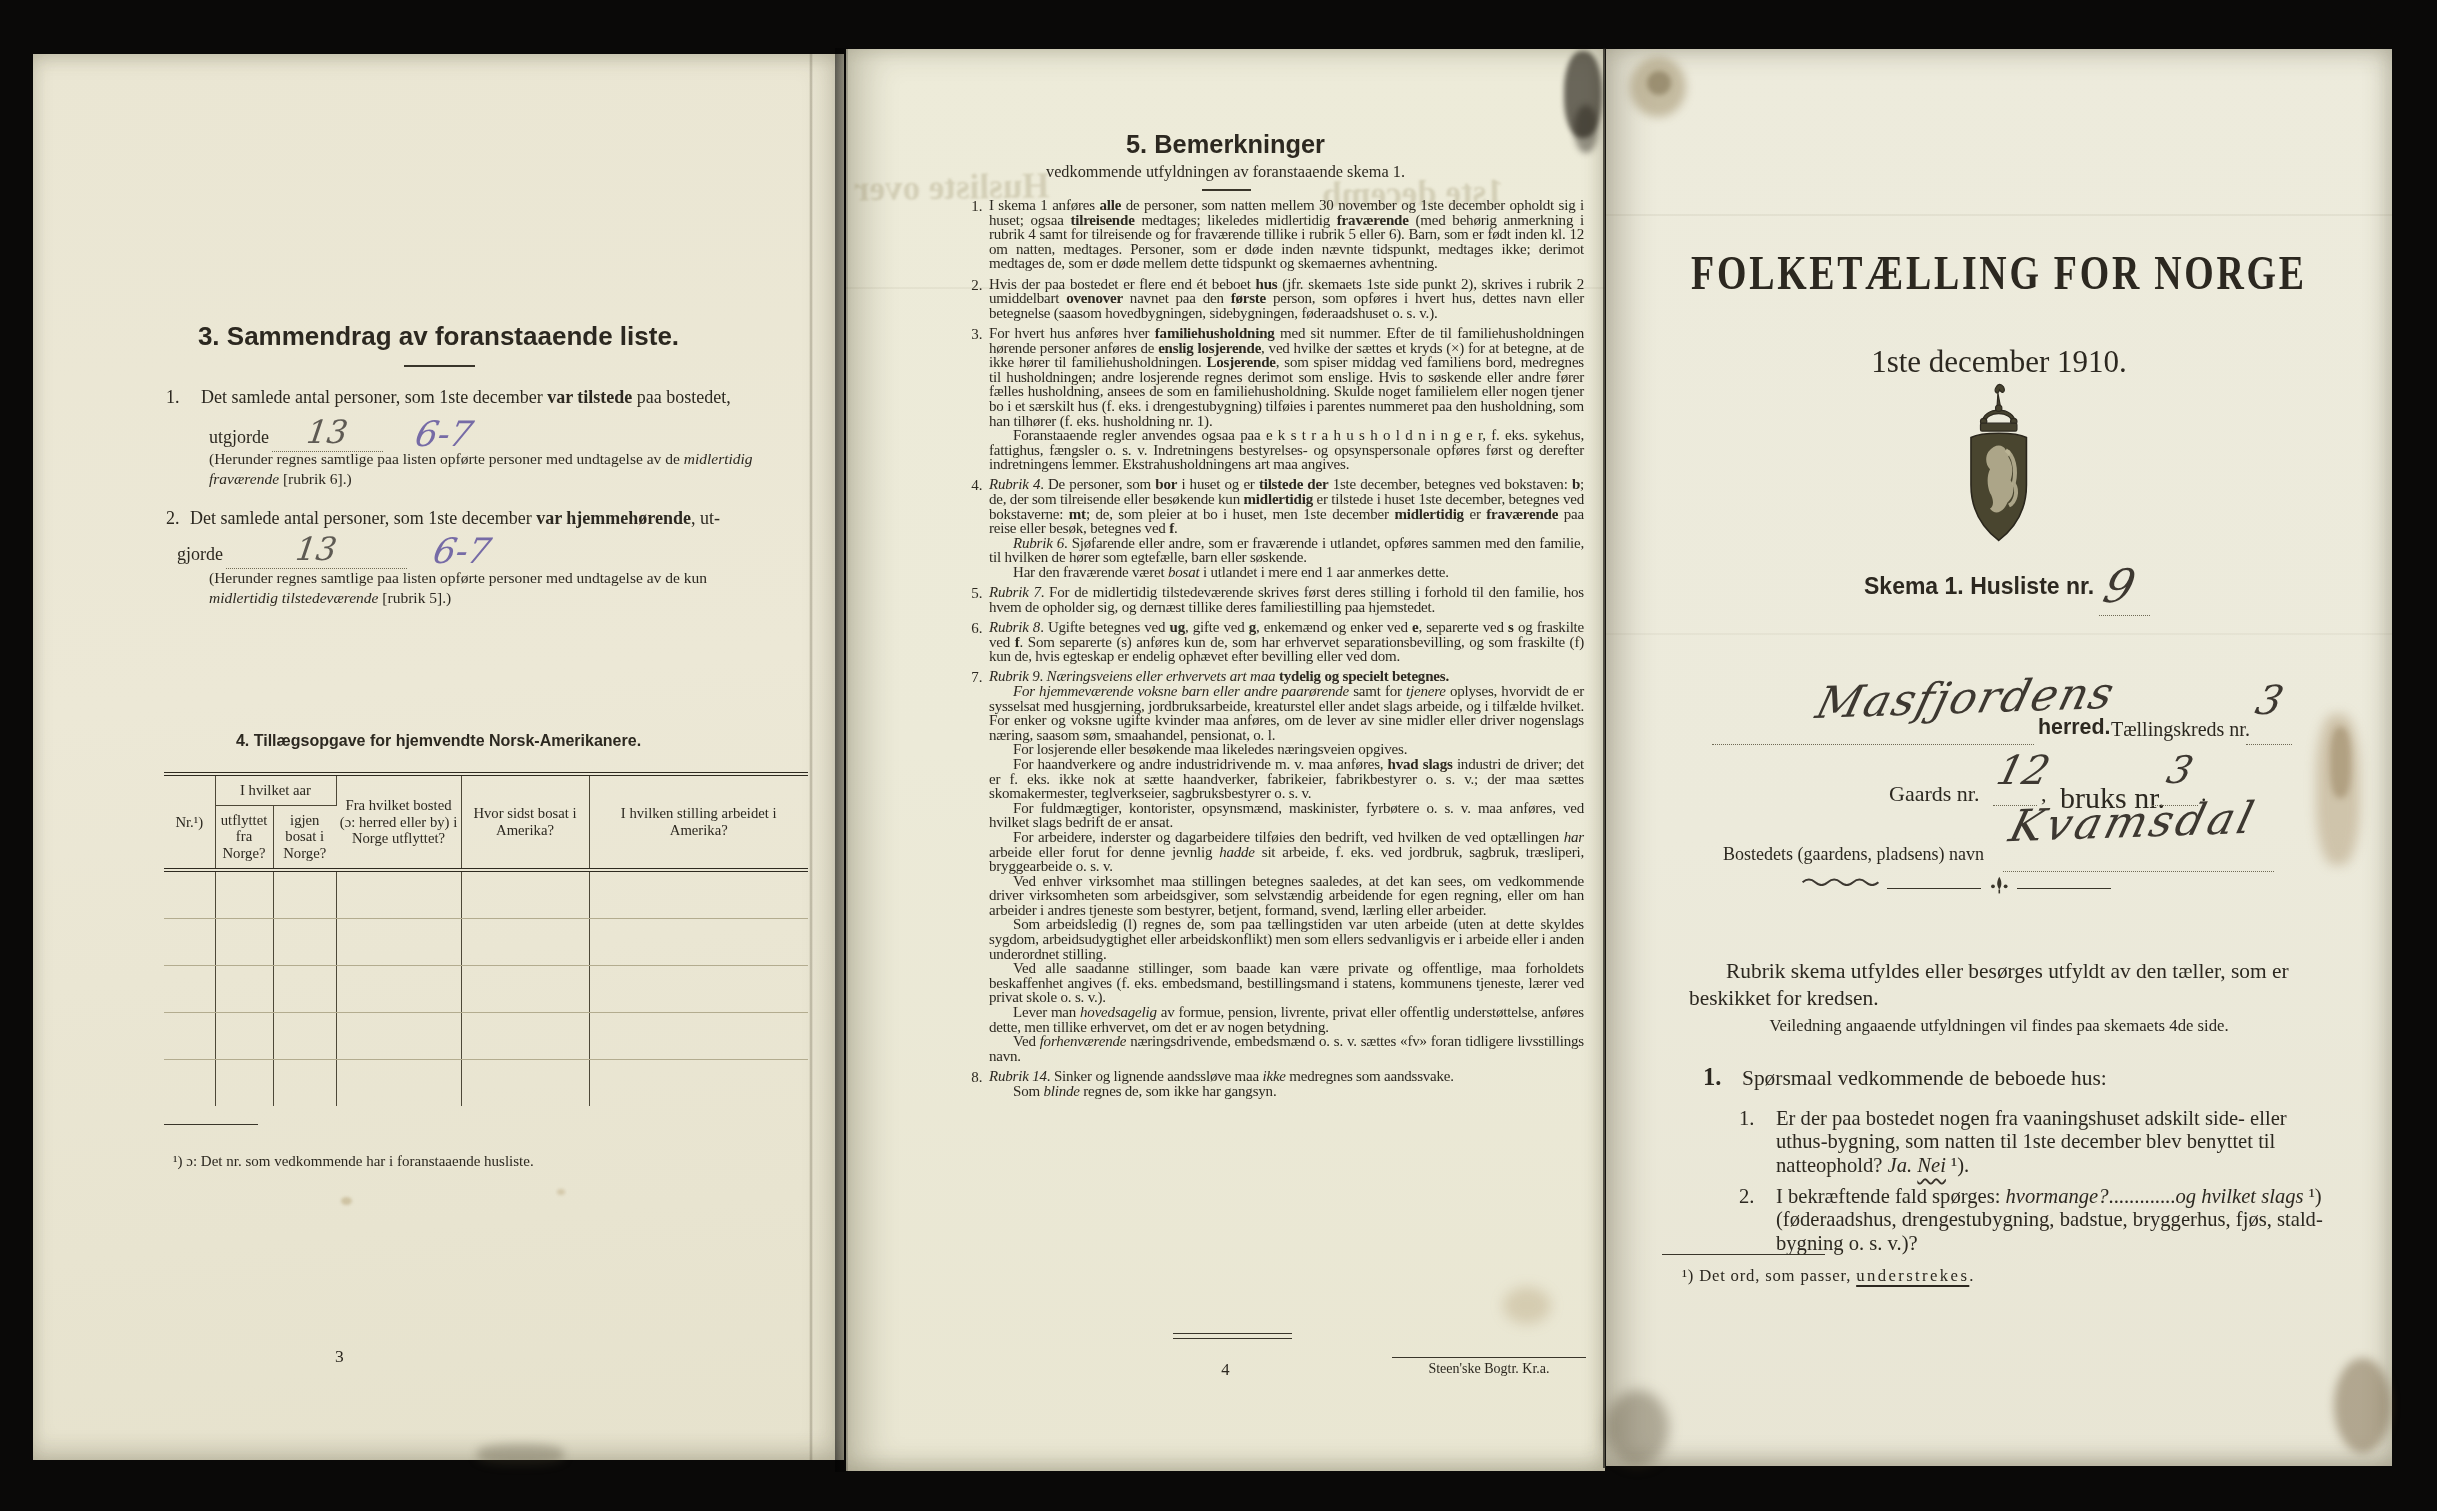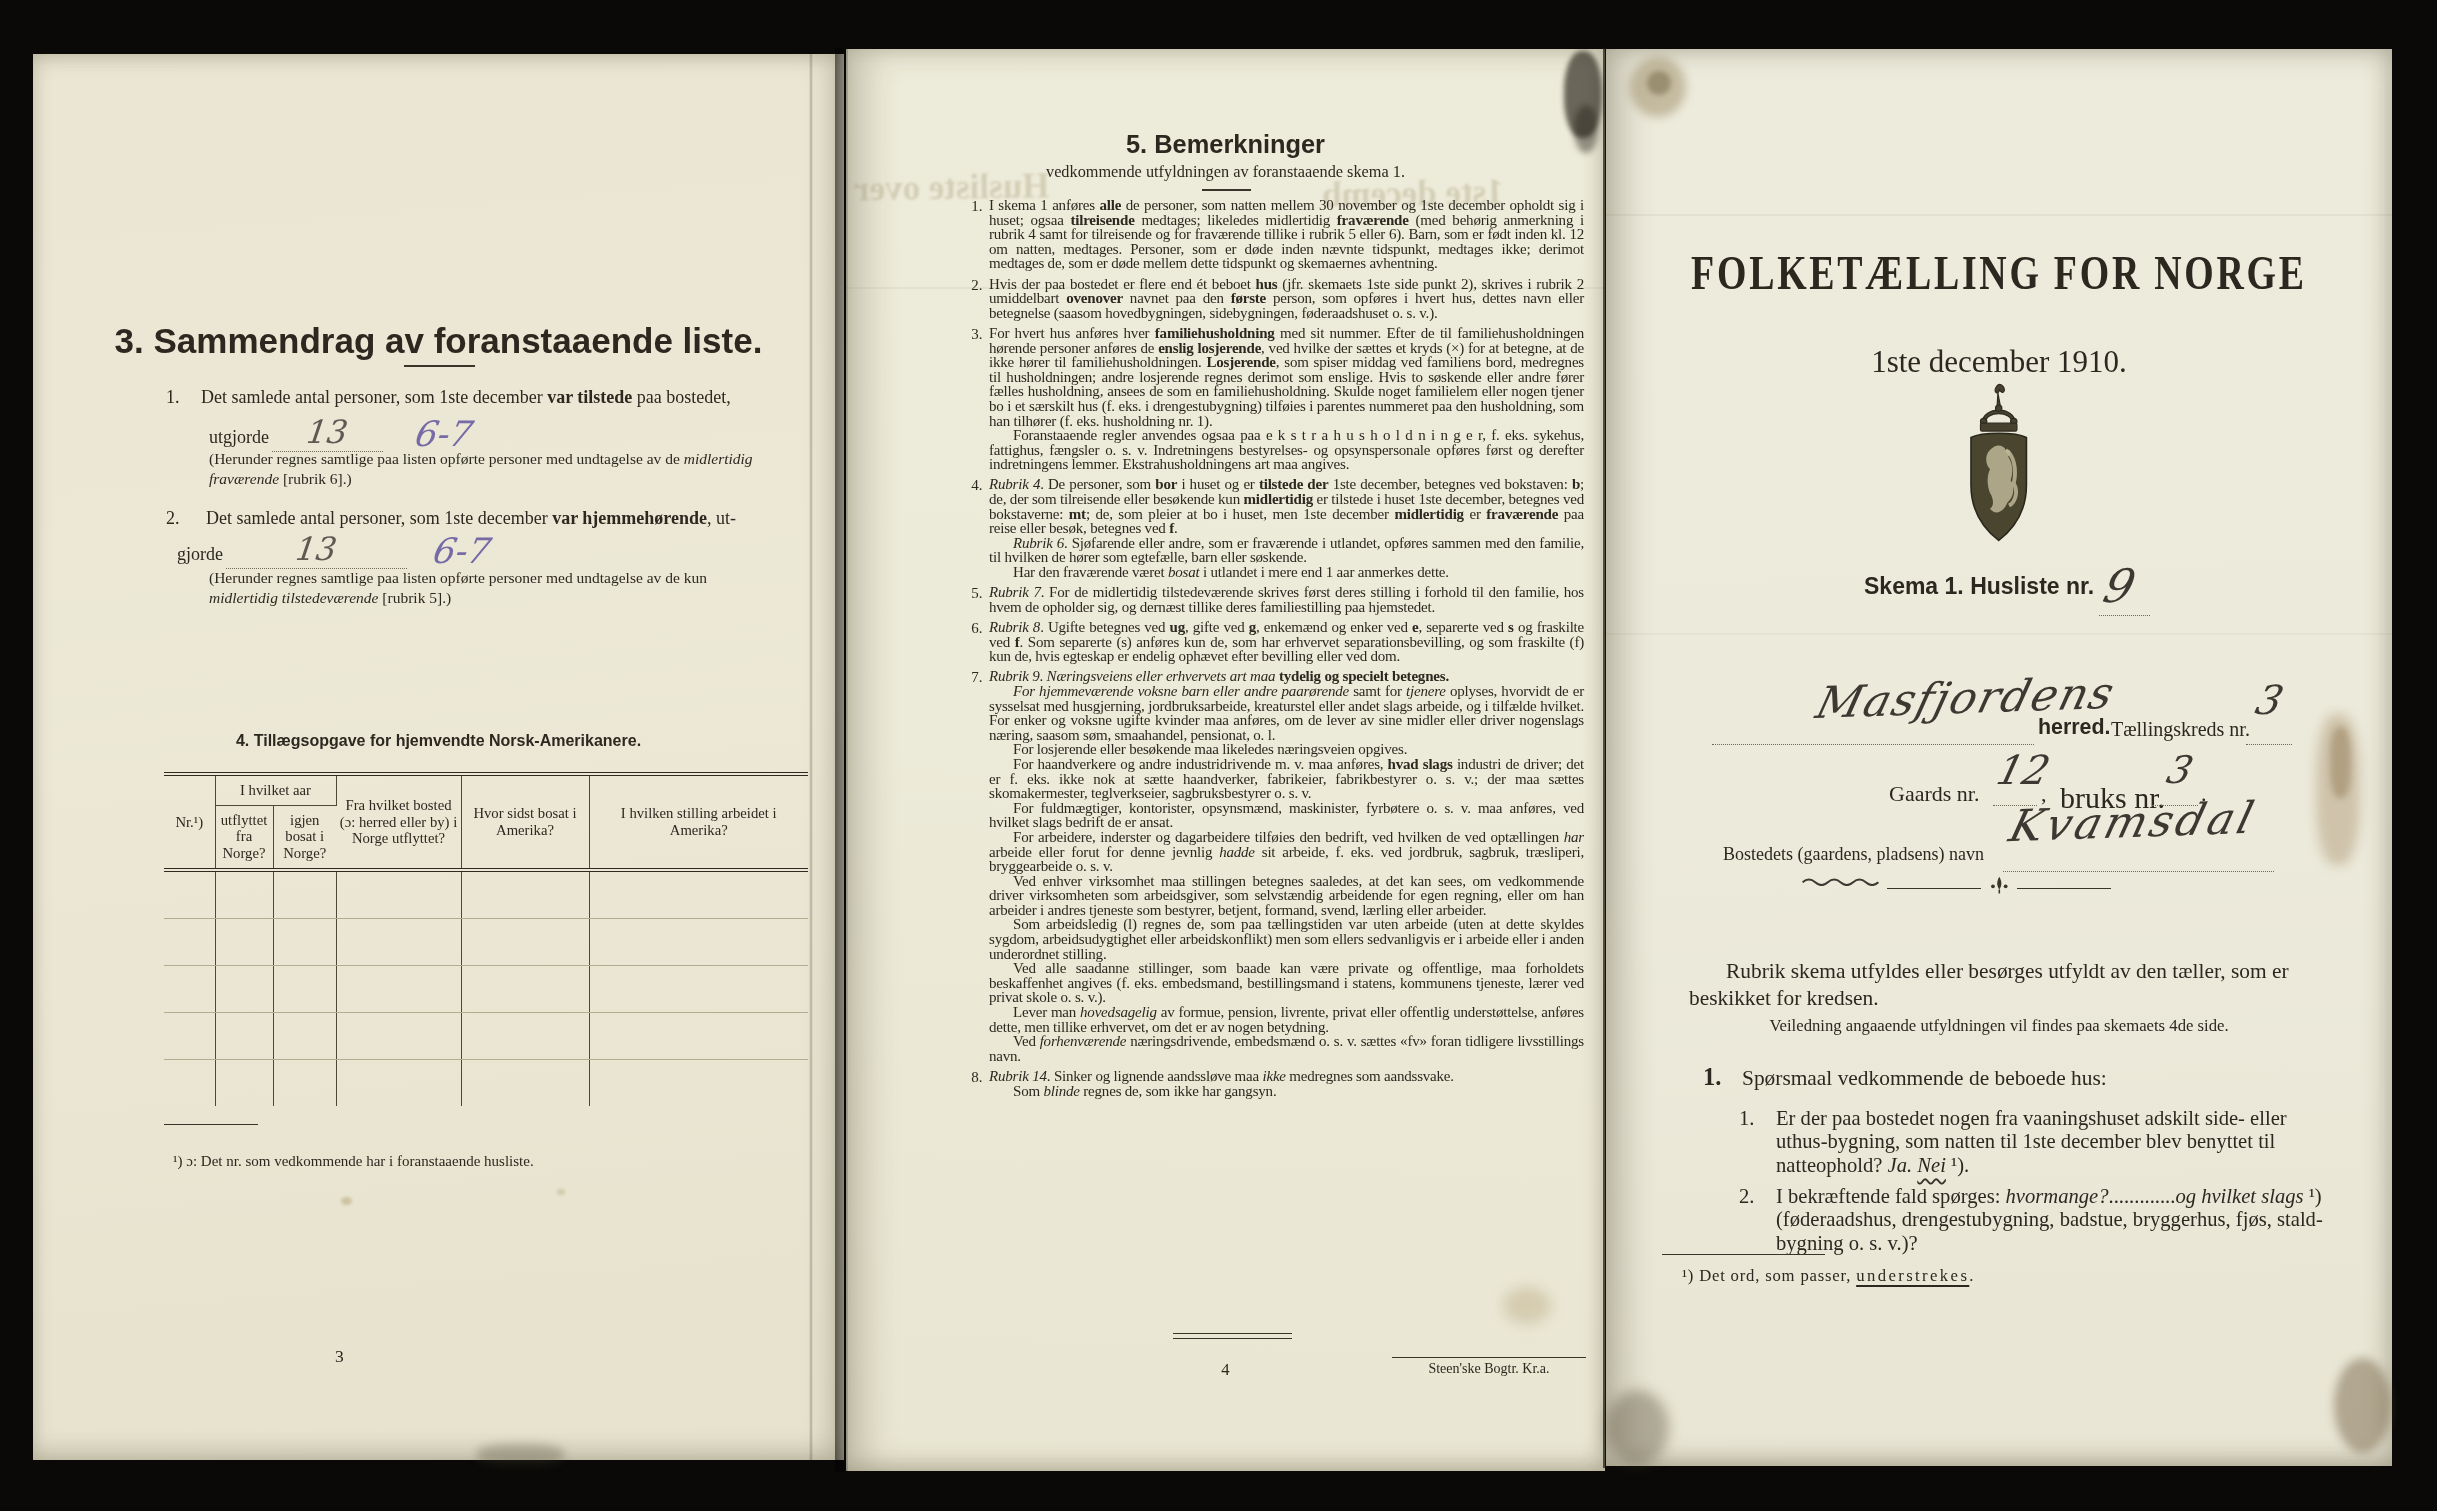--- a/index.html
+++ b/index.html
@@ -50,37 +50,37 @@
   .qnum{position:absolute;font-size:20.6px;}
 </style>
 </head>
 <body>
 
 <div id="scan">
 
   <div class="page page-left">
     <div class="crease" style="left:776px;top:0;width:4px;height:100%;background:linear-gradient(90deg,transparent,rgba(60,52,32,.30),transparent);"></div>
 
-    <div class="abs ctr sansbold" style="top:267px;font-size:35px;">3.  Sammendrag av foranstaaende liste.</div>
+    <div class="abs ctr sansbold" style="top:267px;font-size:26px;">3.  Sammendrag av foranstaaende liste.</div>
     <div class="abs rule" style="left:371px;top:311px;width:71px;height:1.6px;"></div>
 
     <div class="abs sumitem" style="left:133px;top:333px;width:659px;">
       <span style="position:absolute;left:0;">1.</span>
       <span style="display:block;margin-left:35px;">Det samlede antal personer, som 1ste december <b>var tilstede</b> paa bostedet,</span>
     </div>
     <div class="abs" style="left:176px;top:359px;height:48px;">
       <span class="sumitem" style="vertical-align:14.3px;">utgjorde</span>
       <span class="dotline" style="width:111px;text-align:center;vertical-align:14.3px;"><span class="hw hw-pencil" style="font-size:32px;">13</span></span>
       <span class="hw hw-purple" style="font-size:35px;margin-left:30px;vertical-align:11px;">6-7</span>
     </div>
     <div class="abs sumnote" style="left:176px;top:395px;width:555px;">(Herunder regnes samtlige paa listen opførte personer med undtagelse av de <i>midlertidig fraværende</i> [rubrik 6].)</div>
 
     <div class="abs sumitem" style="left:133px;top:454px;width:659px;">
       <span style="position:absolute;left:0;">2.</span>
-      <span style="display:block;margin-left:40px;">Det samlede antal personer, som 1ste december <b>var hjemmehørende</b>, ut-</span>
+      <span style="display:block;margin-left:24px;">Det samlede antal personer, som 1ste december <b>var hjemmehørende</b>, ut-</span>
     </div>
     <div class="abs" style="left:144px;top:476px;height:48px;">
       <span class="sumitem" style="vertical-align:14.3px;">gjorde</span>
       <span class="dotline" style="width:181px;text-align:center;vertical-align:14.3px;"><span class="hw hw-pencil" style="font-size:32px;">13</span></span>
       <span class="hw hw-purple" style="font-size:35px;margin-left:24px;vertical-align:11px;">6-7</span>
     </div>
     <div class="abs sumnote" style="left:176px;top:514px;width:555px;">(Herunder regnes samtlige paa listen opførte personer med undtagelse av de kun <i>midlertidig tilstedeværende</i> [rubrik 5].)</div>
 
     <div class="abs ctr sansbold" style="top:678px;font-size:16px;">4.  Tillægsopgave for hjemvendte Norsk-Amerikanere.</div>
 

